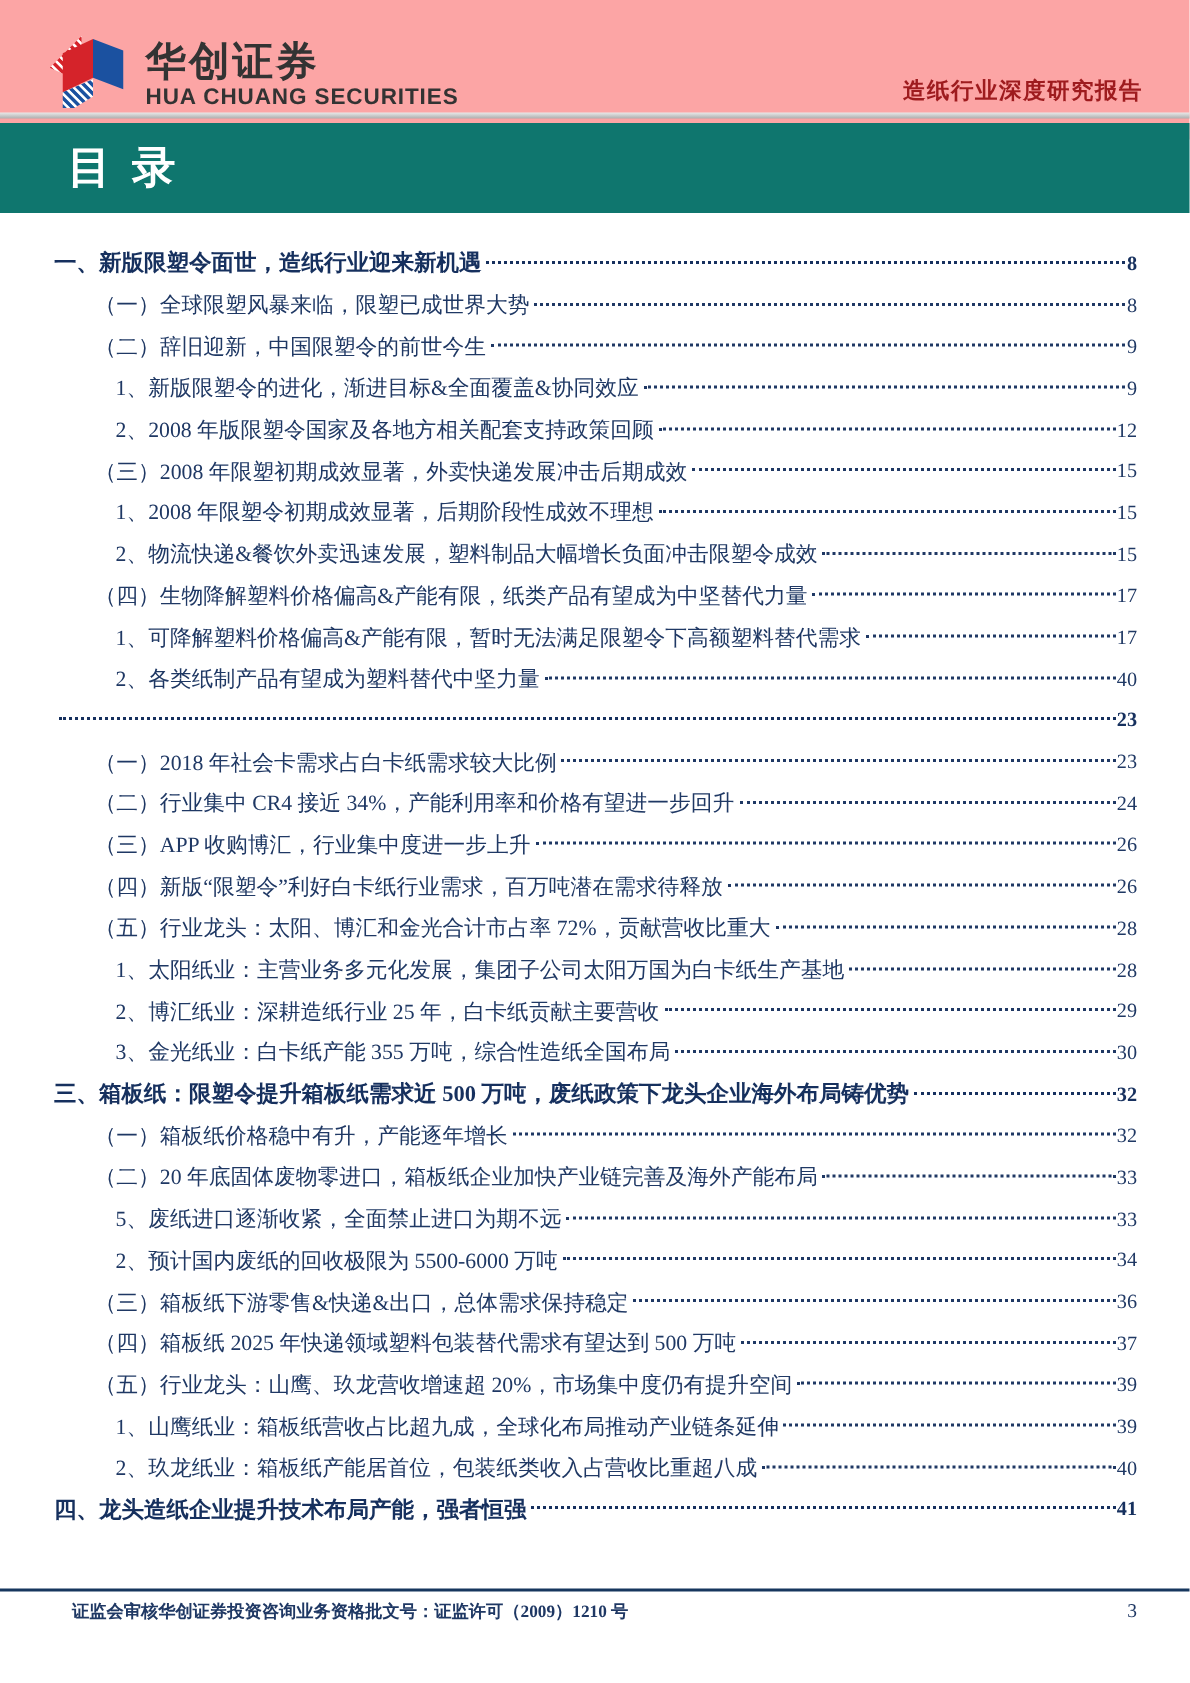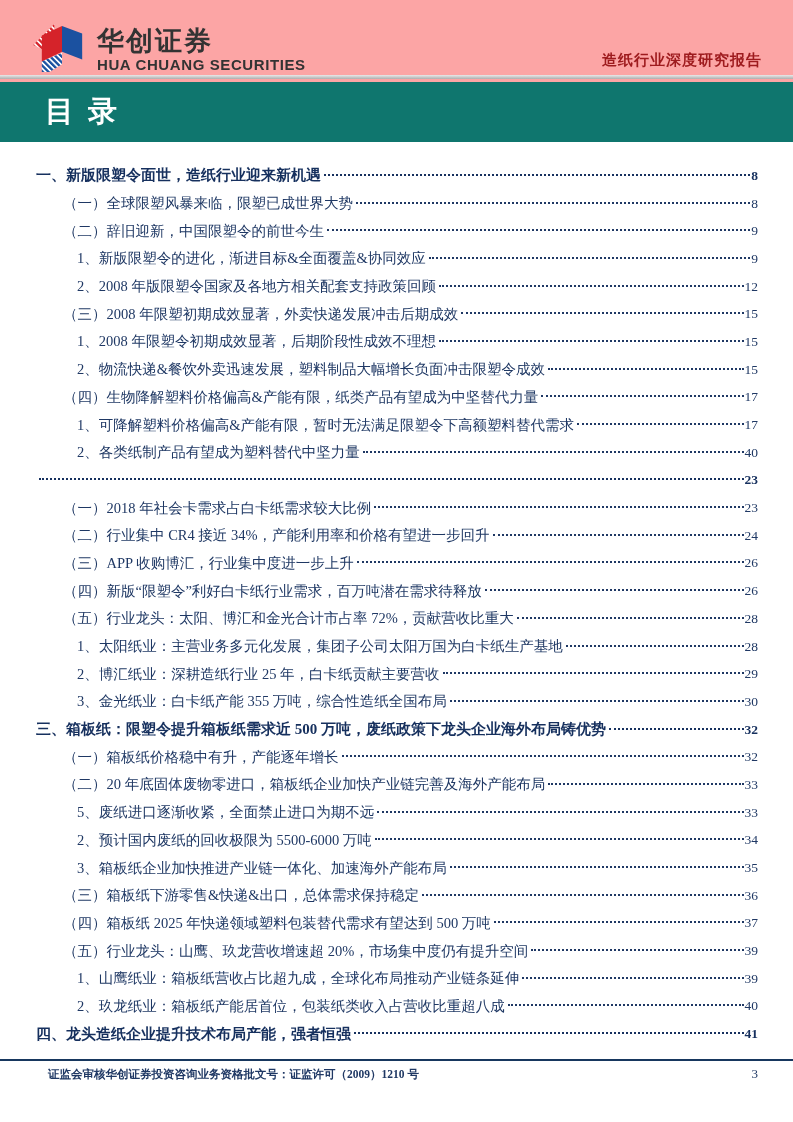--- a/index.html
+++ b/index.html
@@ -238,25 +238,20 @@
       <span class="leader"></span>
       <span class="toc-page">33</span>
     </div>
 
     <div class="toc-row l3">
       <span class="toc-text">2、预计国内废纸的回收极限为 5500-6000 万吨</span>
       <span class="leader"></span>
       <span class="toc-page">34</span>
     </div>
 
-    <div class="toc-row l3">
-      <span class="toc-text">3、箱板纸企业加快推进产业链一体化、加速海外产能布局</span>
-      <span class="leader"></span>
-      <span class="toc-page">35</span>
-    </div>
 
     <div class="toc-row l2">
       <span class="toc-text">（三）箱板纸下游零售&amp;快递&amp;出口，总体需求保持稳定</span>
       <span class="leader"></span>
       <span class="toc-page">36</span>
     </div>
 
     <div class="toc-row l2">
       <span class="toc-text">（四）箱板纸 2025 年快递领域塑料包装替代需求有望达到 500 万吨</span>
       <span class="leader"></span>

